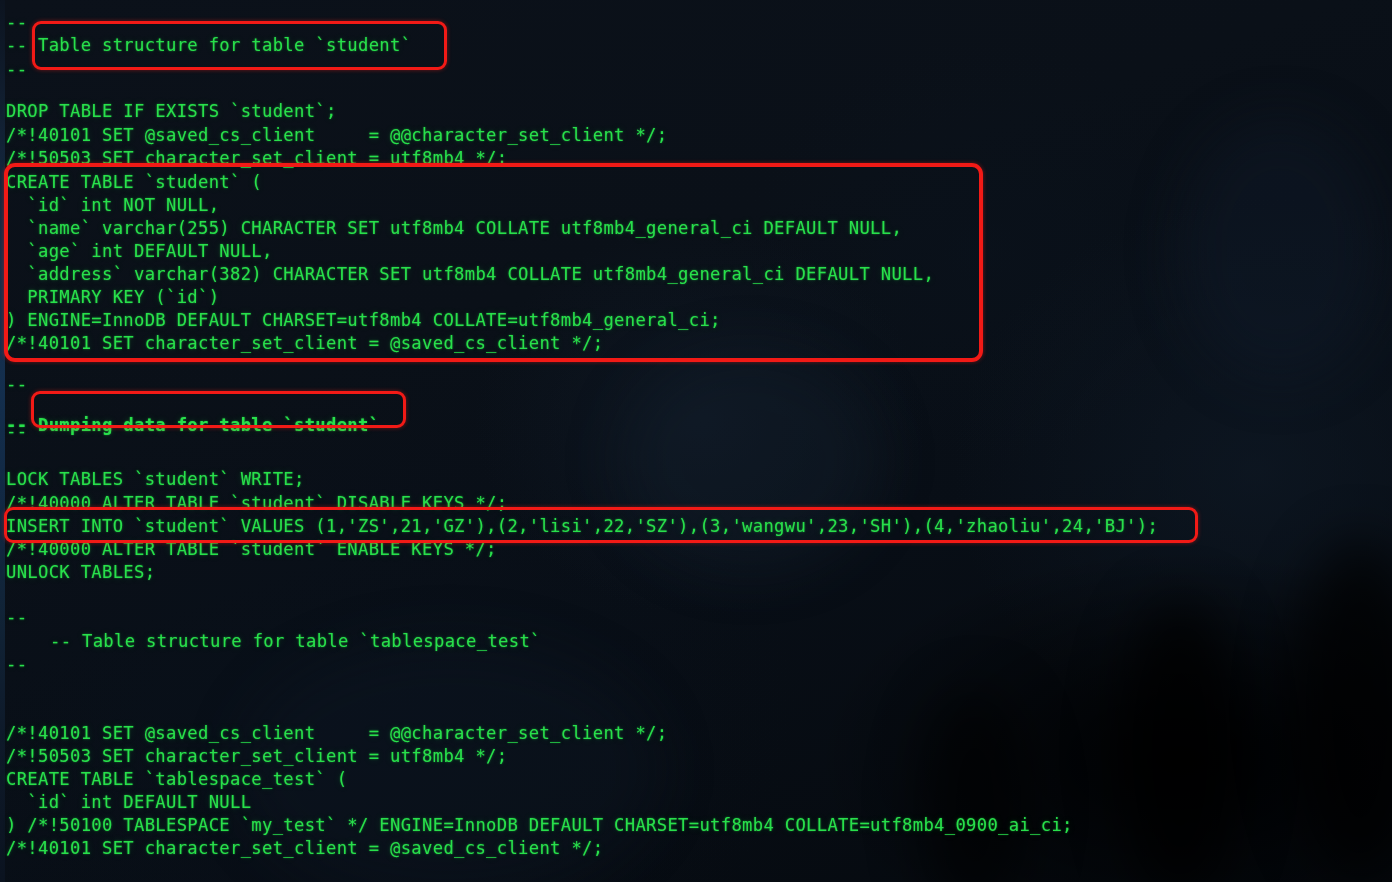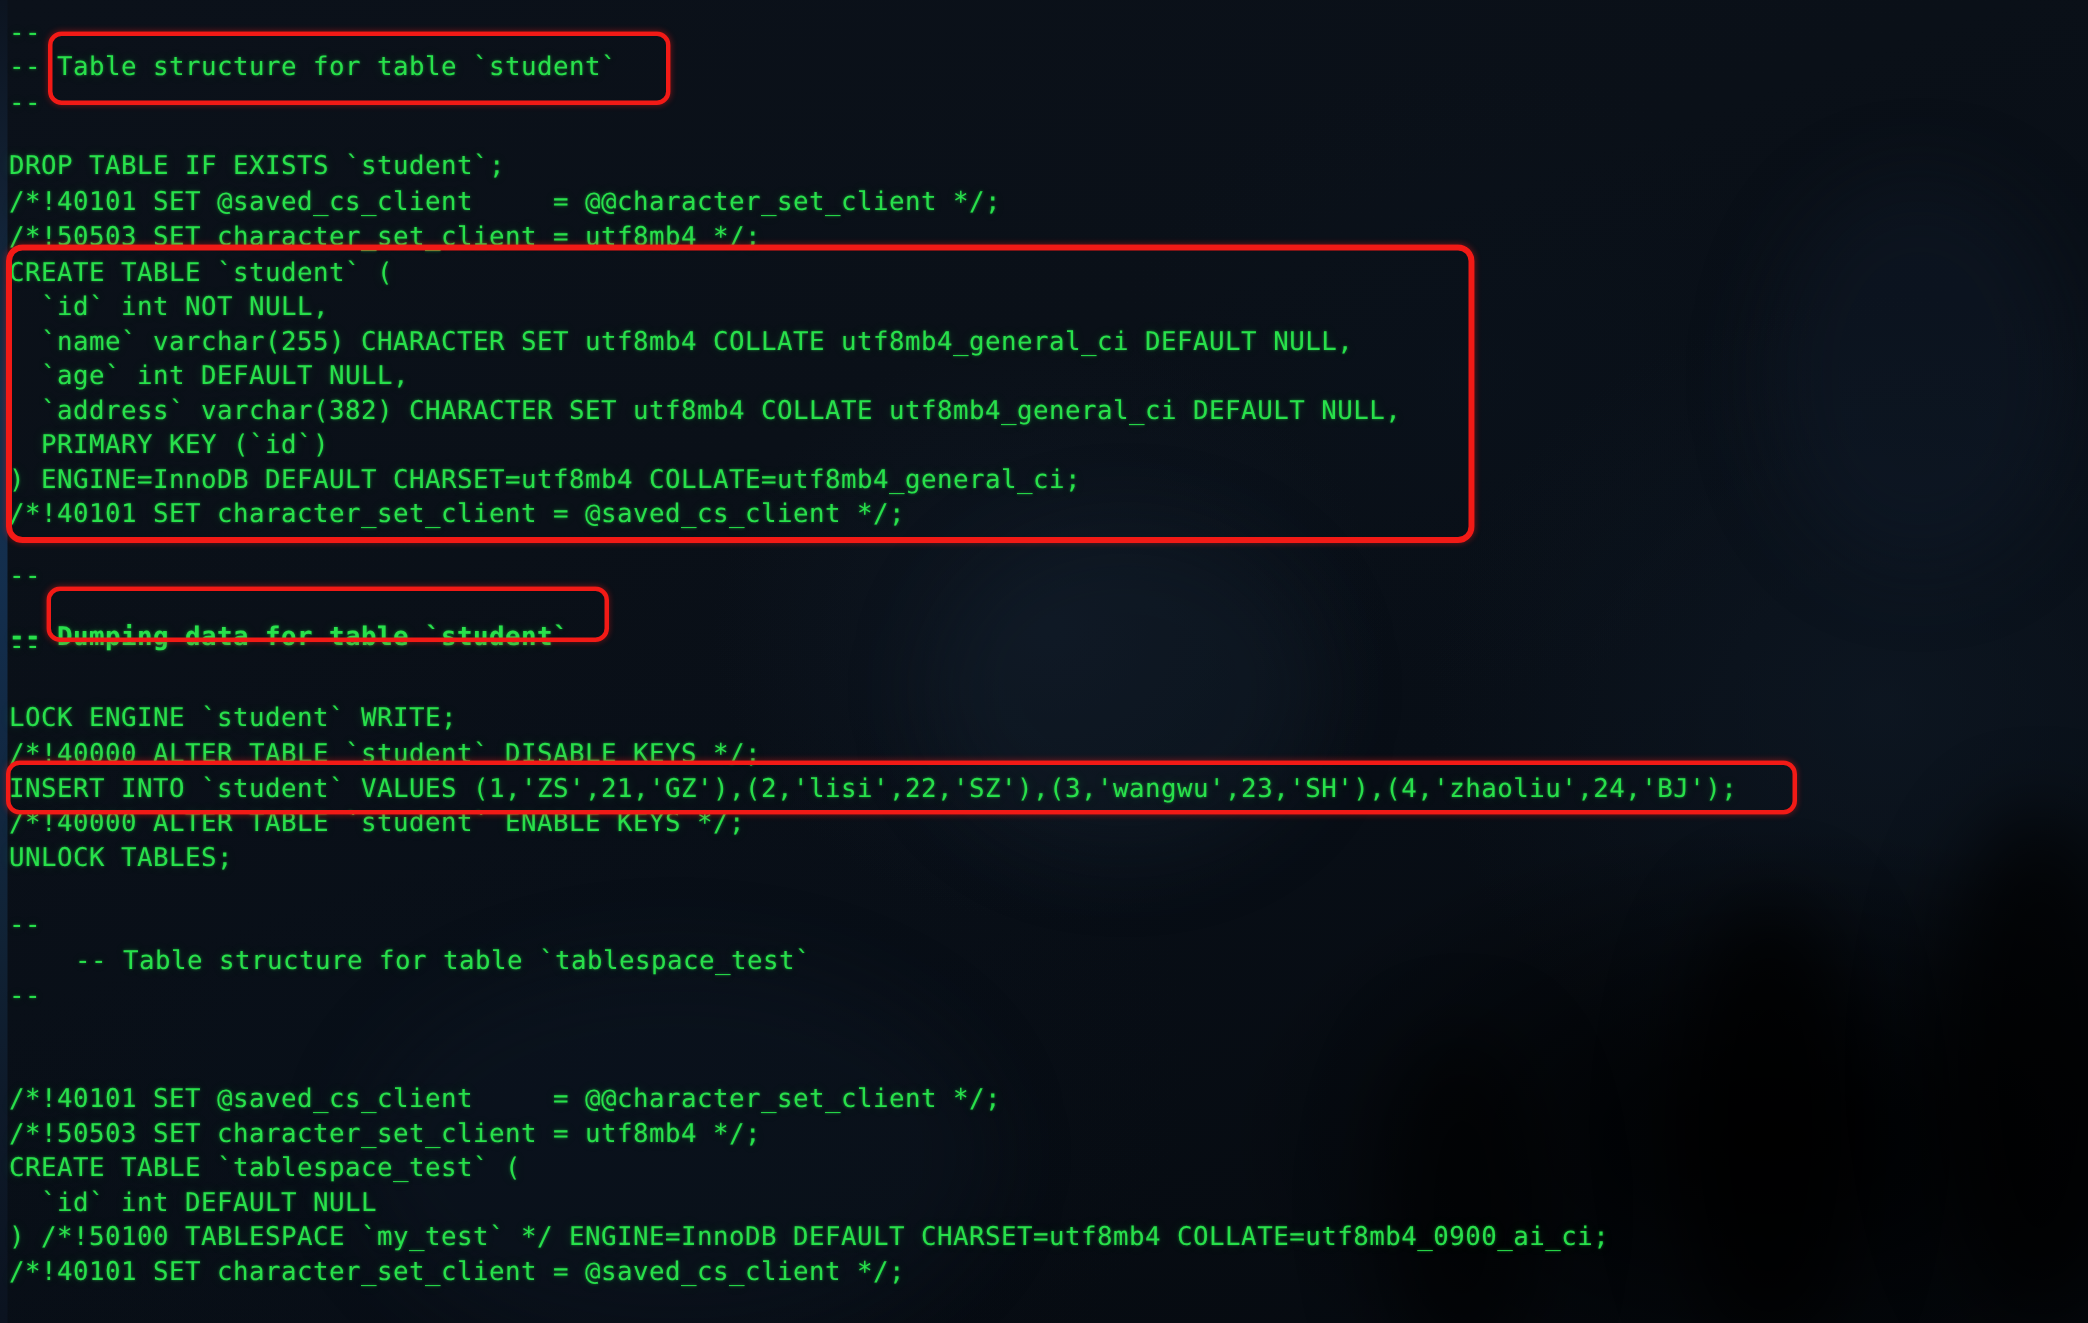--- a/index.html
+++ b/index.html
@@ -120,21 +120,21 @@
       <div class="code-line" style="top: 240px; text-align: center;">  `age` int DEFAULT NULL,</div>
       <div class="code-line" style="top: 263px;">  `address` varchar(382) CHARACTER SET utf8mb4 COLLATE utf8mb4_general_ci DEFAULT NULL,</div>
       <div class="code-line" style="top: 286px;">  PRIMARY KEY (`id`)</div>
       <div class="code-line" style="top: 309px;">) ENGINE=InnoDB DEFAULT CHARSET=utf8mb4 COLLATE=utf8mb4_general_ci;</div>
       <div class="code-line" style="top: 332px;">/*!40101 SET character_set_client = @saved_cs_client */;</div>
       <div class="code-line" style="top: 356px;"></div>
       <div class="code-line" style="top: 373px;">--</div>
       <div class="code-line" style="top: 414px; font-weight: bold;">-- Dumping data for table `student`</div>
       <div class="code-line" style="top: 420px;">--</div>
       <div class="code-line" style="top: 444px;"></div>
-      <div class="code-line" style="top: 468px;">LOCK ENGINE `student` WRITE;</div>
+      <div class="code-line" style="top: 468px;">LOCK TABLES `student` WRITE;</div>
       <div class="code-line" style="top: 492px;">/*!40000 ALTER TABLE `student` DISABLE KEYS */;</div>
       <div class="code-line" style="top: 515px;">INSERT INTO `student` VALUES (1,'ZS',21,'GZ'),(2,'lisi',22,'SZ'),(3,'wangwu',23,'SH'),(4,'zhaoliu',24,'BJ');</div>
       <div class="code-line" style="top: 538px;">/*!40000 ALTER TABLE `student` ENABLE KEYS */;</div>
       <div class="code-line" style="top: 561px;">UNLOCK TABLES;</div>
       <div class="code-line" style="top: 584px;"></div>
       <div class="code-line" style="top: 606px;">--</div>
       <div class="code-line" style="top: 630px; padding-left: 44px;">-- Table structure for table `tablespace_test`</div>
       <div class="code-line" style="top: 653px;">--</div>
       <div class="code-line" style="top: 676px;"></div>
       <div class="code-line" style="top: 722px;">/*!40101 SET @saved_cs_client     = @@character_set_client */;</div>

